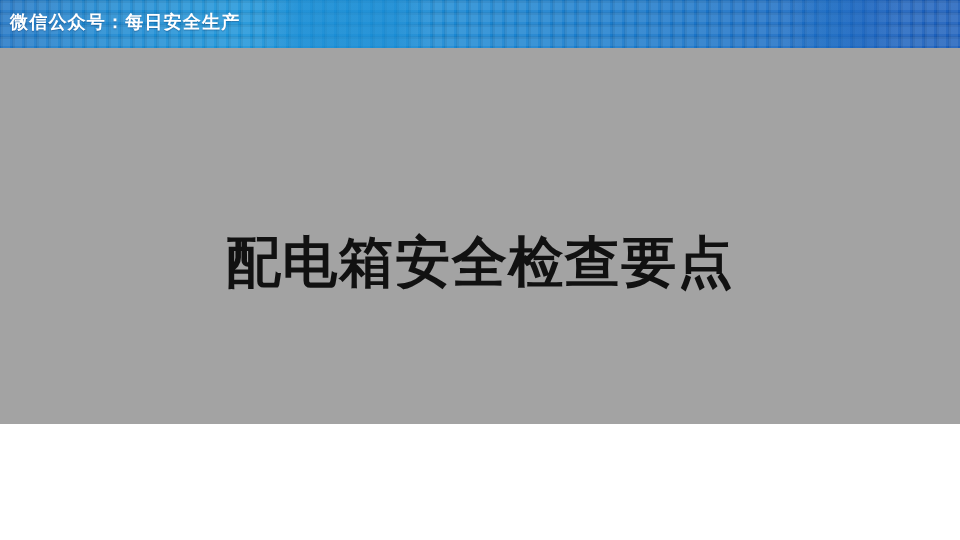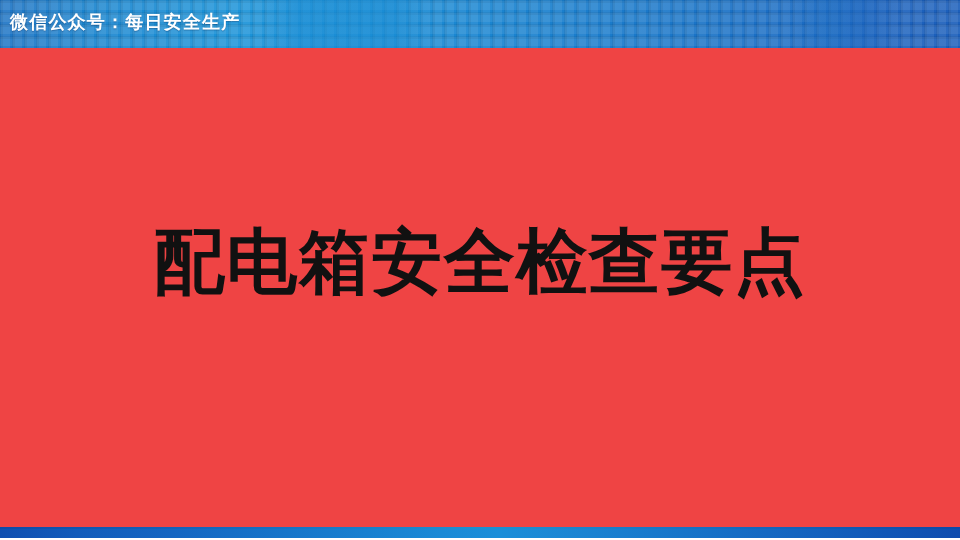--- a/index.html
+++ b/index.html
@@ -10,22 +10,22 @@
     width: 960px;
     height: 540px;
     background: #ffffff;
     font-family: "Liberation Sans", "DejaVu Sans", sans-serif;
     overflow: hidden;
   }
 
   #slide {
     position: relative;
     width: 960px;
-    height: 538px;
-    background: #ef4444;
+    height: 424px;
+    background: #a3a3a3;
     overflow: hidden;
   }
 
   
   .top-banner {
     position: absolute;
     left: 0;
     top: 0;
     width: 960px;
     height: 48px;
@@ -104,21 +104,21 @@
   }
 
   
   .main-title {
     position: absolute;
     left: 0;
     top: 224px;
     width: 960px;
     text-align: center;
     color: #111111;
-    font-size: 71px;
+    font-size: 55px;
     font-weight: bold;
     letter-spacing: 1.5px;
     line-height: 76px;
     white-space: nowrap;
     font-family: "DejaVu Sans", "Liberation Sans", sans-serif;
   }
 
   
   .bottom-bar {
     position: absolute;

